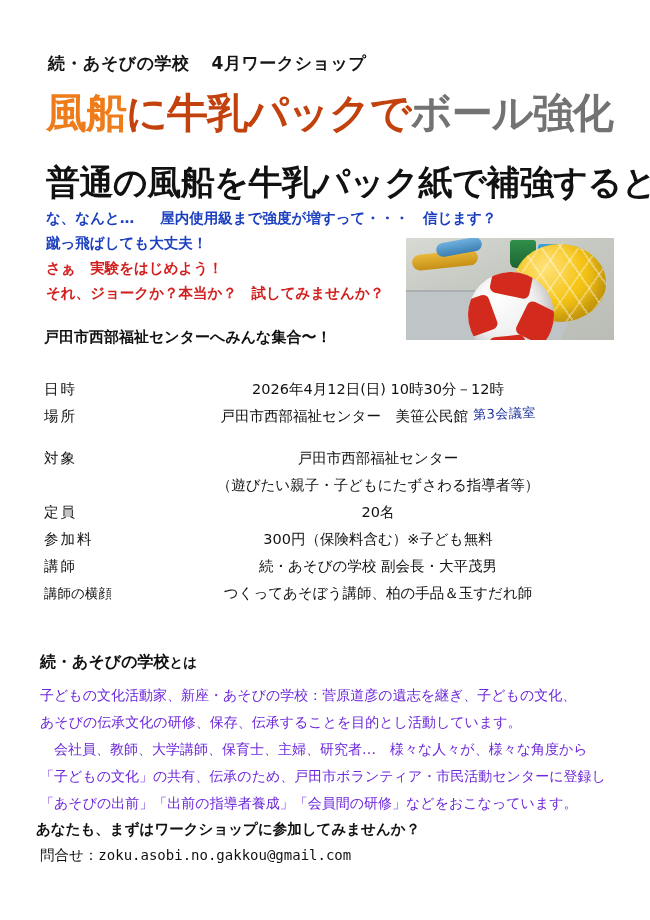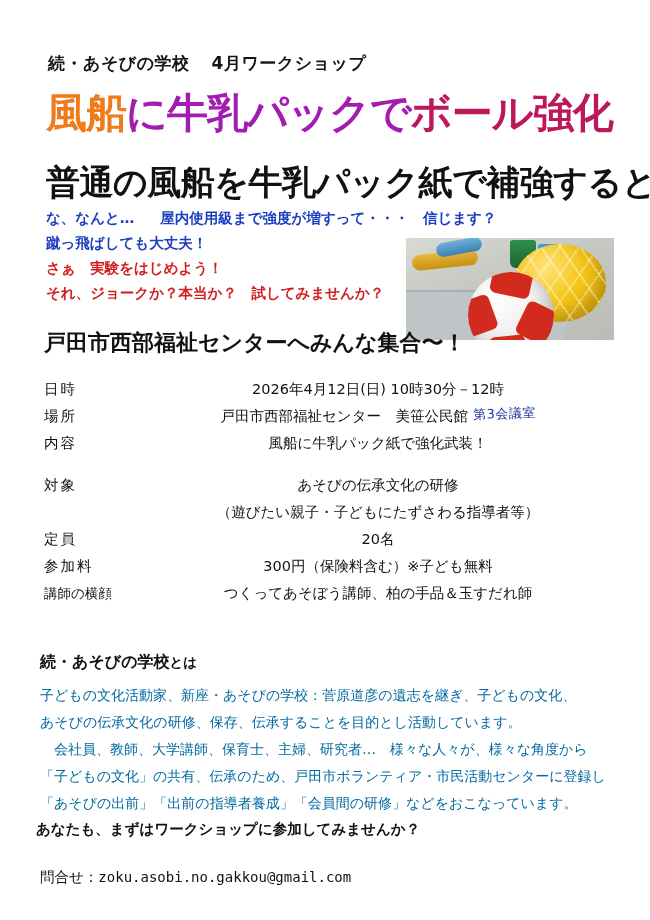--- a/index.html
+++ b/index.html
@@ -40,22 +40,22 @@
     position: absolute;
     left: 46px;
     top: 92px;
     white-space: nowrap;
     font-weight: bold;
     font-size: 41px;
     line-height: 1.05;
     letter-spacing: -1px;
   }
   .title-orange { color: #ef7c1a; }
-  .title-black { color: #a21caf; }
-  .title-blue { color: #be185d; }
+  .title-black { color: #c2410c; }
+  .title-blue { color: #737373; }
 
   .subtitle {
     position: absolute;
     left: 46px;
     top: 160px;
     font-size: 34px;
     font-weight: bold;
     color: #111111;
     white-space: nowrap;
     letter-spacing: -0.5px;
@@ -146,21 +146,21 @@
     position: absolute; left: 132px; top: 6px; width: 22px; height: 24px;
     background: linear-gradient(180deg,#3fa0d8,#2a6f9c);
     border-radius: 3px 3px 6px 6px;
   }
 
   
   .venue {
     position: absolute;
     left: 44px;
     top: 328px;
-    font-size: 22px;
+    font-size: 15px;
     font-weight: bold;
     color: #111;
     white-space: nowrap;
   }
 
   
   .details {
     position: absolute;
     left: 44px;
     top: 376px;
@@ -203,37 +203,37 @@
   }
   .about-title .small { font-size: 13.5px; font-weight: bold; }
 
   .about-body {
     position: absolute;
     left: 40px;
     top: 682px;
     width: 575px;
     font-size: 14px;
     line-height: 27px;
-    color: #0369a1;
+    color: #6d28d9;
   }
   .about-body div { white-space: nowrap; }
   .about-body .ind { padding-left: 14px; }
 
   .cta {
     position: absolute;
     left: 36px;
     top: 820px;
     font-size: 14.5px;
     font-weight: bold;
     white-space: nowrap;
   }
   .contact {
     position: absolute;
     left: 40px;
-    top: 868px;
+    top: 846px;
     font-size: 14.5px;
     white-space: nowrap;
   }
   .contact .mail { font-family: "DejaVu Sans Mono", "Liberation Mono", monospace; font-size: 14px; }
 </style>
 </head>
 <body>
 
 <div class="page">
 
@@ -276,42 +276,42 @@
 
   <div class="details">
     <div class="row">
       <div class="lbl">日時</div>
       <div class="val">2026年4月12日(日) 10時30分－12時</div>
     </div>
     <div class="row">
       <div class="lbl">場所</div>
       <div class="val"><span>戸田市西部福祉センター　美笹公民館</span>&nbsp;<span class="handwritten">第3会議室</span></div>
     </div>
-    <div class="row">
-      <div class="lbl">内容</div>
-      <div class="val">風船に牛乳パック紙で強化武装！</div>
-    </div>
 
     <div class="spacer-row"></div>
 
     <div class="row">
       <div class="lbl">対象</div>
-      <div class="val">あそびの伝承文化の研修</div>
+      <div class="val">戸田市西部福祉センター</div>
     </div>
     <div class="row indent">
       <div class="lbl"></div>
       <div class="val">（遊びたい親子・子どもにたずさわる指導者等）</div>
     </div>
     <div class="row">
       <div class="lbl">定員</div>
       <div class="val">20名</div>
     </div>
     <div class="row">
       <div class="lbl">参加料</div>
       <div class="val">300円（保険料含む）※子ども無料</div>
+    </div>
+    <div class="row">
+      <div class="lbl">講師</div>
+      <div class="val">続・あそびの学校 副会長・大平茂男</div>
     </div>
     <div class="row">
       <div class="lbl narrow">講師の横顔</div>
       <div class="val">つくってあそぼう講師、柏の手品＆玉すだれ師</div>
     </div>
   </div>
 
   <div class="about-title">
     <span>続・あそびの学校</span><span class="small">とは</span>
   </div>

